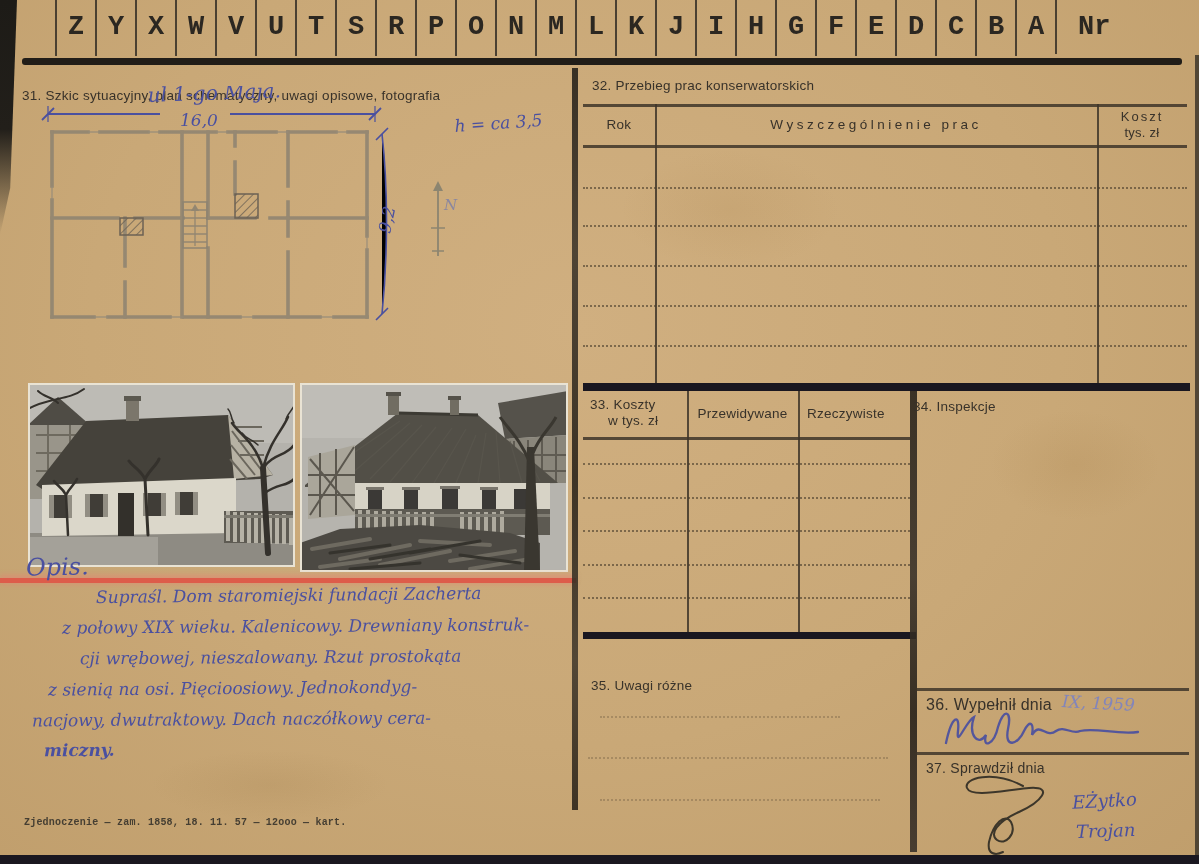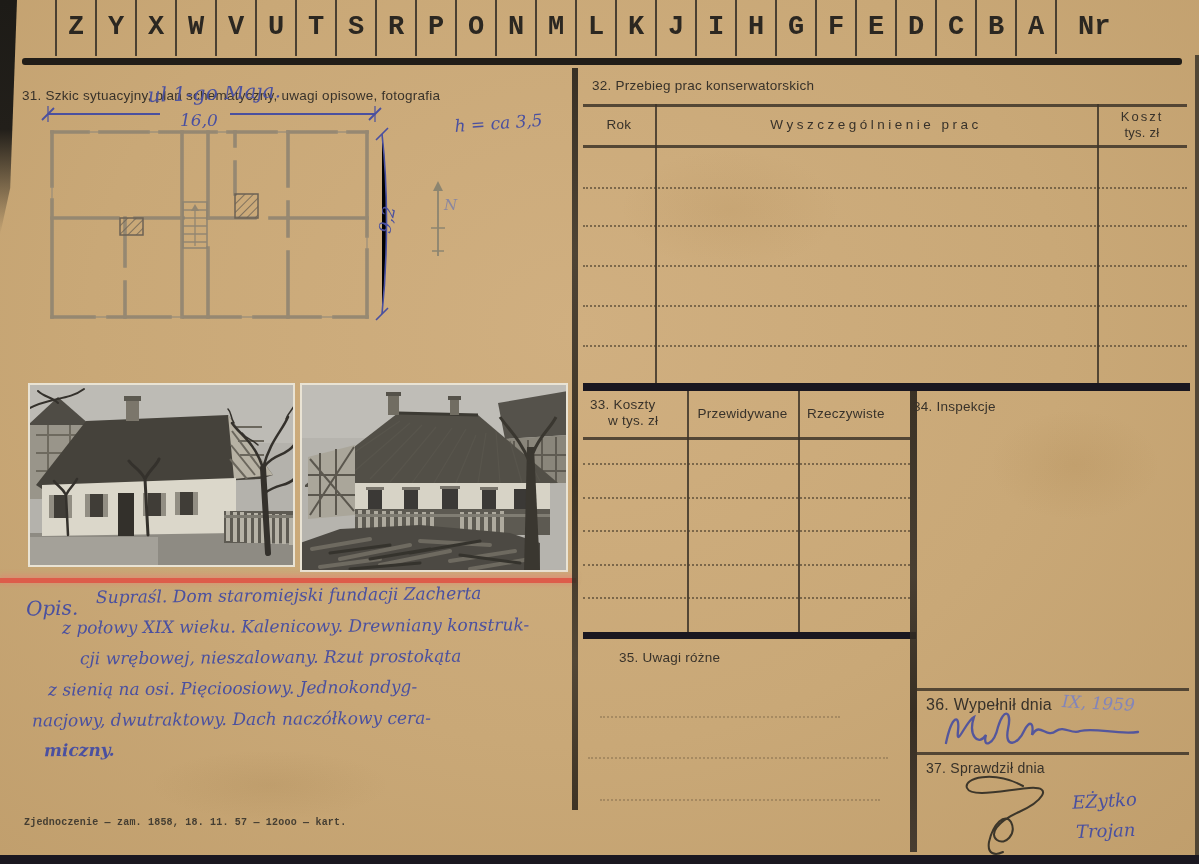--- a/index.html
+++ b/index.html
@@ -280,21 +280,21 @@
 
     <g>
       <polygon points="224,189 240,189 234,64 227,64" fill="#3a3730"></polygon>
       <path d="M230,80 C220,56 210,48 200,34 M233,70 C240,52 250,46 256,34" stroke="#3a3730" stroke-width="3" fill="none"></path>
     </g>
     <rect x="1" y="1" width="266" height="187" fill="none" stroke="#e9e3d4" stroke-width="2"></rect>
   </svg>
 
   <div class="abs redline" style="left:0;top:578px;width:576px;height:5px;"></div>
 
-  <div class="abs hand opis" style="left:26px;top:596px;font-size:20px;transform:rotate(-1deg);">Opis.</div>
+  <div class="abs hand opis" style="left:26px;top:553px;font-size:24px;transform:rotate(-1deg);">Opis.</div>
   <div class="abs hand opis" style="left:96px;top:585px;transform:rotate(-.6deg);">Supraśl. Dom staromiejski fundacji Zacherta</div>
   <div class="abs hand opis" style="left:62px;top:616px;transform:rotate(-.4deg);">z połowy XIX wieku. Kalenicowy. Drewniany konstruk-</div>
   <div class="abs hand opis" style="left:80px;top:647px;transform:rotate(-.4deg);">cji wrębowej, nieszalowany. Rzut prostokąta</div>
   <div class="abs hand opis" style="left:48px;top:678px;transform:rotate(-.5deg);">z sienią na osi. Pięcioosiowy. Jednokondyg-</div>
   <div class="abs hand opis" style="left:32px;top:709px;transform:rotate(-.4deg);">nacjowy, dwutraktowy. Dach naczółkowy cera-</div>
   <div class="abs hand opis" style="left:44px;top:740px;transform:rotate(-.6deg);font-weight:bold;">miczny.</div>
 
   <div class="abs footer-print" style="left:24px;top:817px;">Zjednoczenie — zam. 1858, 18. 11. 57 — 12ooo — kart.</div>
 
   <div class="abs" style="left:572px;top:68px;width:6px;height:742px;
@@ -329,21 +329,21 @@
   <div class="abs dotted" style="left:583px;top:530px;width:327px;"></div>
   <div class="abs dotted" style="left:583px;top:564px;width:327px;"></div>
   <div class="abs dotted" style="left:583px;top:597px;width:327px;"></div>
   <div class="abs thick" style="left:583px;top:632px;width:333px;height:7px;"></div>
 
   <div class="abs" style="left:910px;top:391px;width:7px;height:461px;
               background:linear-gradient(180deg,#2a241c 0%,#3b332a 40%,#27211a 70%,#3a322a 100%);opacity:.9;"></div>
 
   <div class="abs lbl" style="left:876px;top:399px;margin-left:37px;">34. Inspekcje</div>
 
-  <div class="abs lbl" style="left:591px;top:650px;margin-left:28px;">35. Uwagi różne</div>
+  <div class="abs lbl" style="left:591px;top:678px;">35. Uwagi różne</div>
   <div class="abs dotted faint" style="left:600px;top:716px;width:240px;"></div>
   <div class="abs dotted faint" style="left:588px;top:757px;width:300px;"></div>
   <div class="abs dotted faint" style="left:600px;top:799px;width:280px;"></div>
 
   <div class="abs solid" style="left:917px;top:688px;width:272px;height:2.5px;"></div>
   <div class="abs lbl" style="left:926px;top:696px;font-size:16px;">36. Wypełnił dnia</div>
   <div class="abs hand hand-faded" style="left:1062px;top:693px;font-size:17px;transform:rotate(3deg);">IX, 1959</div>
   <svg class="abs" viewBox="0 0 210 46" style="left:938px;top:705px;width:210px;height:46px;">
     <path d="M8,38 C14,10 22,8 20,26 C18,44 28,16 36,12 C30,30 40,42 48,30 C44,44 56,40 60,22 C66,2 74,6 70,24 C66,44 80,40 86,26 C92,14 96,18 94,30 C102,16 108,34 118,26 C126,20 134,30 142,26 C158,22 178,30 200,27" fill="none" stroke="#4a4f9f" stroke-width="2.3" stroke-linecap="round" opacity=".92"></path>
   </svg>

